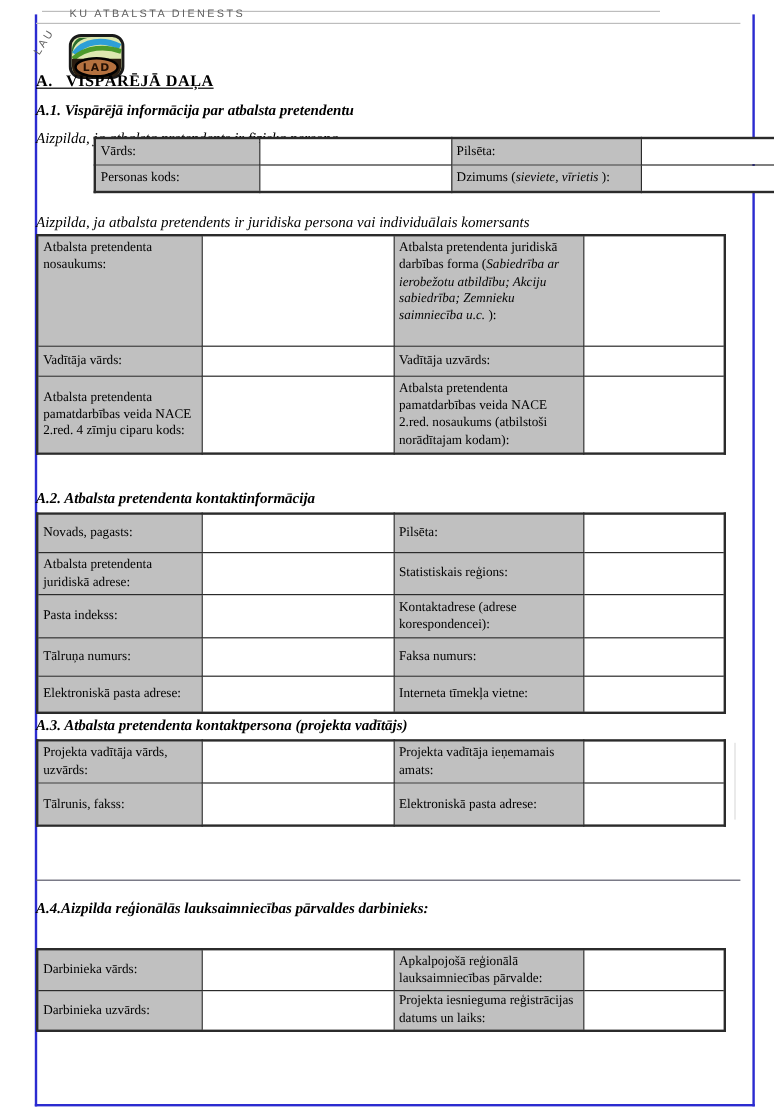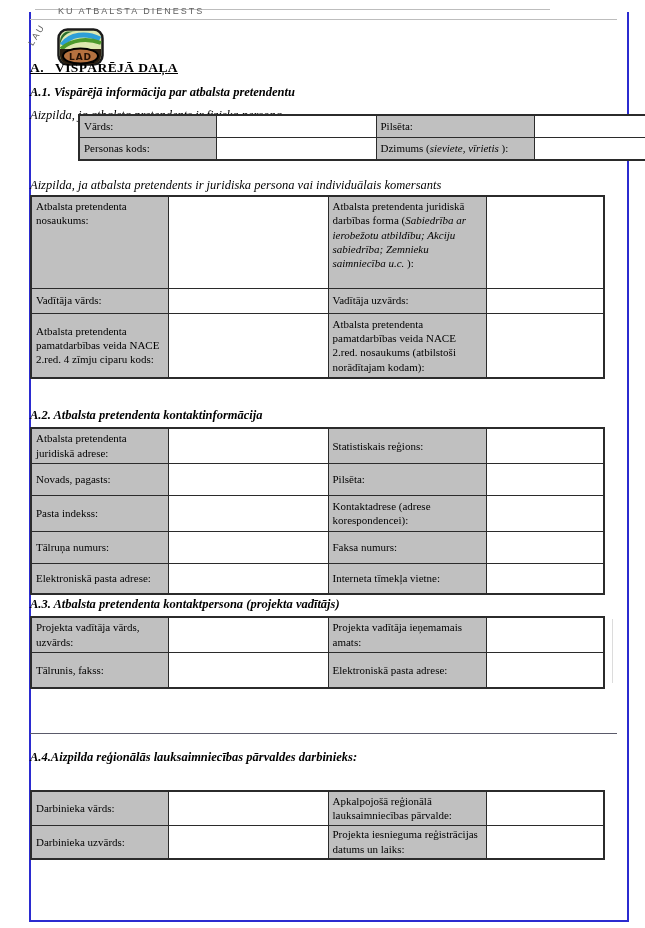--- a/index.html
+++ b/index.html
@@ -130,30 +130,30 @@
 
   <div class="abs" style="left:30px;top:427px;">
     <table class="form">
       <colgroup>
           <col style="width:137px">
           <col style="width:160px">
           <col style="width:158px">
           <col style="width:118px">
         </colgroup>
       <tbody>
-          <tr style="height:35px;">
+          <tr style="height:32px;">
+        <td class="lbl"><span>Novads, pagasts:</span><i></i><span></span></td>
+        <td class="inp"></td>
+        <td class="lbl"><span>Pilsēta:</span><i></i><span></span></td>
+        <td class="inp"></td>
+      </tr>
+      <tr style="height:35px;">
         <td class="lbl"><span>Atbalsta pretendenta juridiskā adrese:</span><i></i><span></span></td>
         <td class="inp"></td>
         <td class="lbl"><span>Statistiskais reģions:</span><i></i><span></span></td>
-        <td class="inp"></td>
-      </tr>
-      <tr style="height:32px;">
-        <td class="lbl"><span>Novads, pagasts:</span><i></i><span></span></td>
-        <td class="inp"></td>
-        <td class="lbl"><span>Pilsēta:</span><i></i><span></span></td>
         <td class="inp"></td>
       </tr>
       <tr style="height:36px;">
         <td class="lbl"><span>Pasta indekss:</span><i></i><span></span></td>
         <td class="inp"></td>
         <td class="lbl"><span>Kontaktadrese (adrese korespondencei):</span><i></i><span></span></td>
         <td class="inp"></td>
       </tr>
       <tr style="height:32px;">
         <td class="lbl"><span>Tālruņa numurs:</span><i></i><span></span></td>

